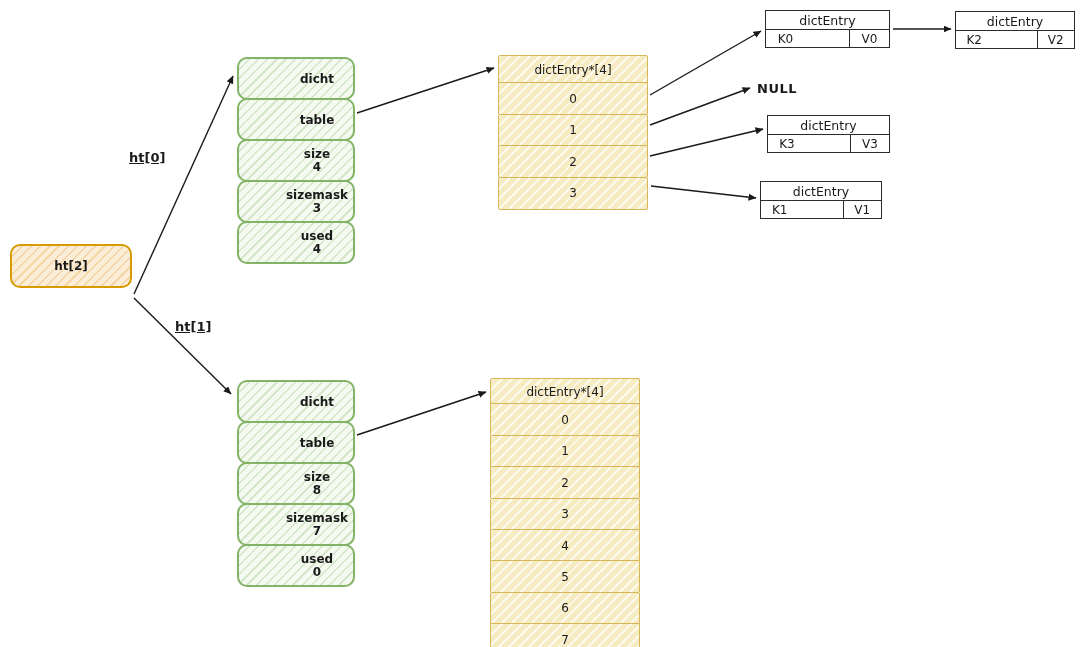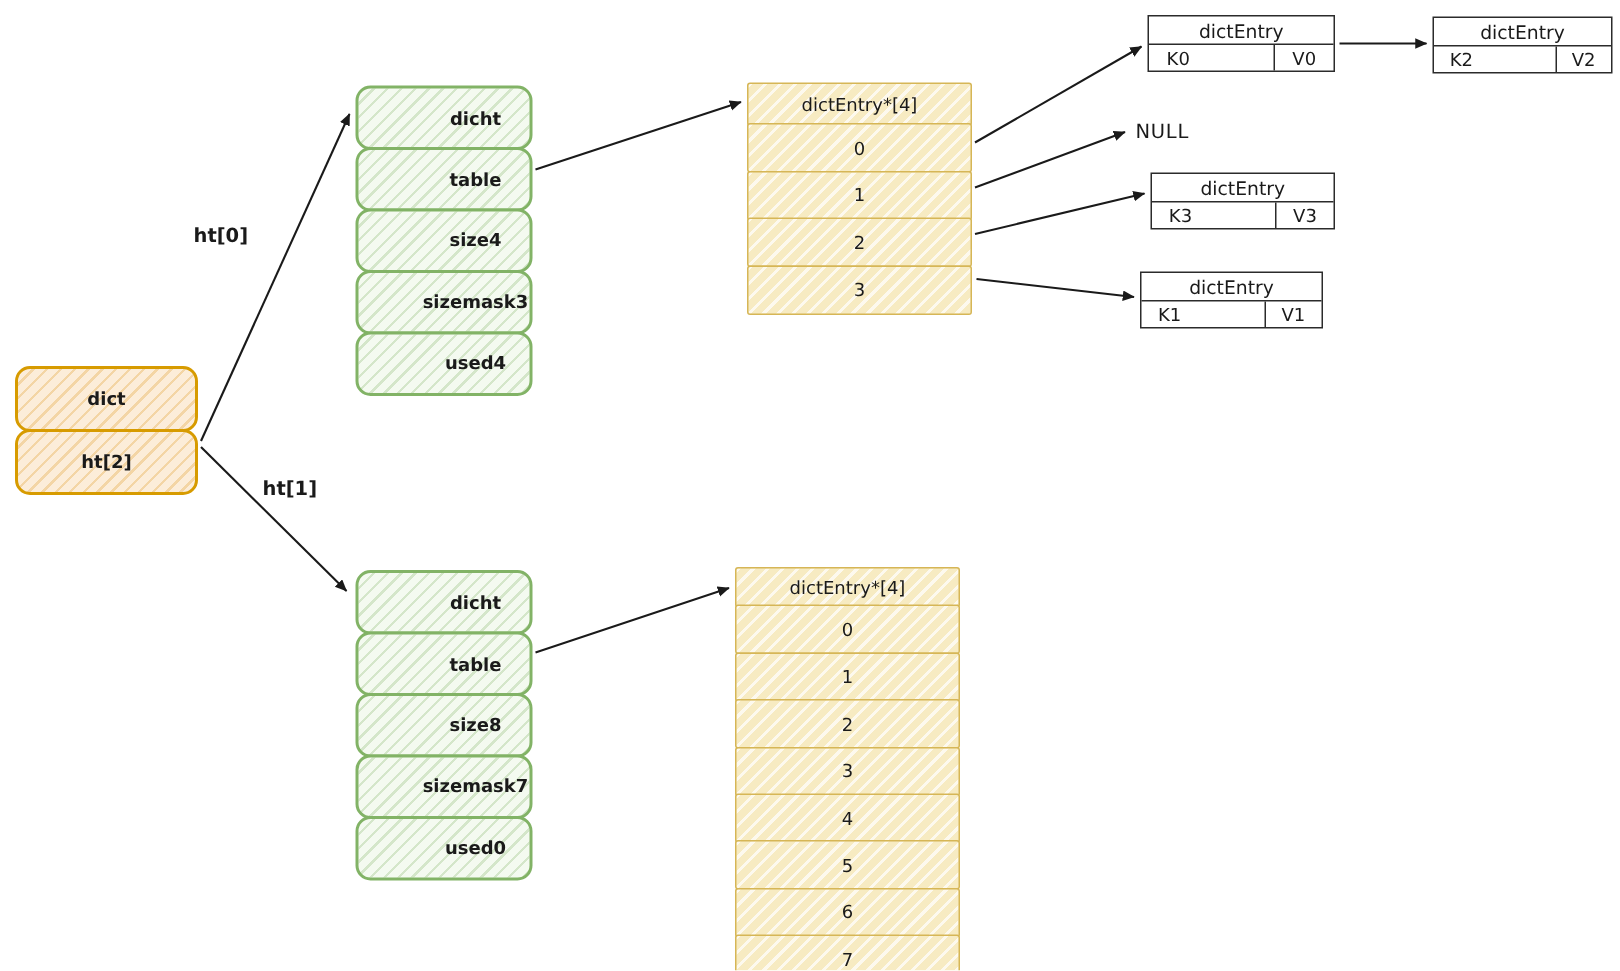--- a/index.html
+++ b/index.html
@@ -25,56 +25,53 @@
   .grow {
     height:39px; margin-top:-2px;
     border:2px solid #82b366; border-radius:10px;
     background:
       repeating-linear-gradient(135deg, rgba(130,179,102,0.28) 0px, rgba(130,179,102,0.28) 1.6px, rgba(0,0,0,0) 1.6px, rgba(0,0,0,0) 6.5px),
       #f4faf0;
     display:flex; align-items:center; justify-content:center;
     font-size:12px; font-weight:700;padding-left:42px;
   }
   .grow:first-child { margin-top:0; }
-  .grow.two { flex-direction:row; line-height:13px; }
+  .grow.two { flex-direction:column; line-height:13px; }
 
   
   .yhead, .yrow {
     border:1.6px solid #d6b656; border-radius:2px;
     background:
       repeating-linear-gradient(135deg, rgba(255,255,255,0.72) 0px, rgba(255,255,255,0.72) 2px, rgba(0,0,0,0) 2px, rgba(0,0,0,0) 7px),
       #f7ebc2;
     display:flex; align-items:center; justify-content:center;
     font-size:12px; font-weight:400;
   }
   .yhead { height:27px; }
   .yrow  { height:31px; margin-top:-1.6px; }
 
   
   .ebox { position:absolute; border:1.8px solid #2b2b2b; background:#fff; box-sizing:border-box; }
   .ehead { height:18px; border-bottom:1.8px solid #2b2b2b; display:flex; align-items:center; justify-content:center; font-size:12.5px;text-align:center; }
   .ecells { display:flex; height:17px; }
   .ecell { flex:1; display:flex; align-items:center; justify-content:center; font-size:12px; }
   .ecell + .ecell { border-left:1.8px solid #2b2b2b;margin-left:44px; }
 
-  .floatlabel { position:absolute; font-size:13px; font-weight:600; }
-  .nulllabel  { position:absolute; font-size:13px; font-weight:400; letter-spacing:0.5px; }
+  .floatlabel { position:absolute; font-size:13px; font-weight:600;text-decoration:underline; }
+  .nulllabel  { position:absolute; font-size:13px; font-weight:700; letter-spacing:0.5px; }
 
   svg.overlay { position:absolute; left:0; top:0; width:1080px; height:647px; pointer-events:none; }
   svg.overlay line { stroke:#1a1a1a; stroke-width:1.4; }
 </style>
 </head>
 <body>
 
 <div class="canvas">
 
   <div class="stack" style="left:10px; top:244px; width:122px;">
-    <div class="orow">
-        <span>dict</span>
-      </div>
     <div class="orow">
         <span>ht[2]</span>
       </div>
   </div>
 
   <div class="stack" style="left:237px; top:57px; width:118px;">
     <div class="grow">
         <span>dicht</span>
       </div>
     <div class="grow">

